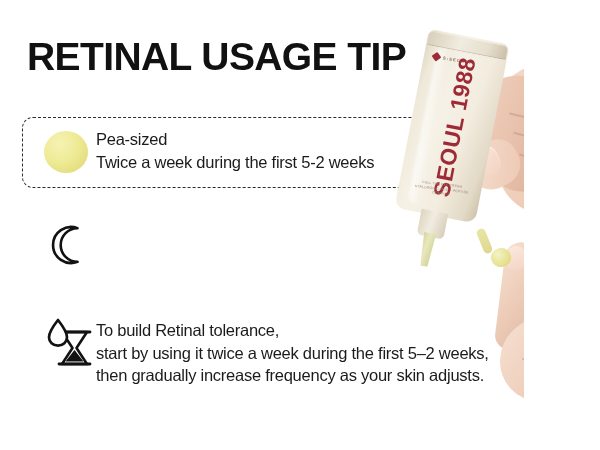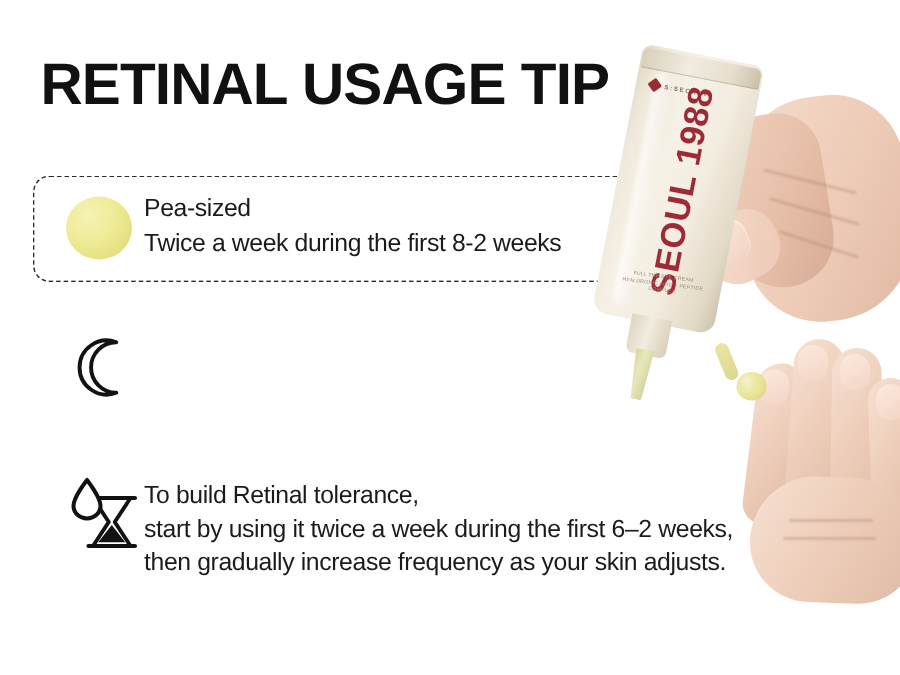--- a/index.html
+++ b/index.html
@@ -4,21 +4,21 @@
 <style>
   html,body{margin:0;padding:0;}
   body{
     width:600px;height:450px;
     background:#ffffff;
     font-family:"Liberation Sans", sans-serif;
     overflow:hidden;
     position:relative;
     -webkit-font-smoothing:antialiased;
   }
-  .canvas{position:absolute;inset:0;width:600px;height:450px;background:#fff;overflow:hidden;}
+  .canvas{position:absolute;inset:0;width:524px;height:450px;background:#fff;overflow:hidden;}
 
   
   .title{
     position:absolute;left:27px;top:34px;
     font-size:39px;line-height:46px;
     font-weight:800;letter-spacing:-0.6px;
     color:#111111;white-space:nowrap;
   }
 
   
@@ -180,36 +180,36 @@
 </head>
 <body>
 
 <div class="canvas">
 
   <div class="title">RETINAL USAGE TIP</div>
 
   <div class="dashed-box"></div>
   <div class="pea-dot"></div>
   <div class="row-text" id="pea-text">Pea-sized
-Twice a week during the first 8-2 weeks</div>
+Twice a week during the first 5-2 weeks</div>
 
   <svg class="icon" id="moon-icon" viewBox="0 0 40 42">
     <path d="M27.5 4.2 A18 18 0 1 0 27.5 37.8 A14.6 14.6 0 0 1 27.5 4.2 Z" fill="none" stroke="#121212" stroke-width="2.6" stroke-linejoin="round"></path>
   </svg>
 
   <svg class="icon" id="hourglass-icon" viewBox="0 0 48 52">
 
     <path d="M13 16 H44 M13 48 H44" stroke="#121212" stroke-width="2.8" stroke-linecap="round"></path>
     <path d="M16 16 L41 16 L30.5 32 L41 48 L16 48 L26.5 32 Z" fill="none" stroke="#121212" stroke-width="2.6" stroke-linejoin="round"></path>
     <path d="M19.5 45.5 L37.5 45.5 L28.5 34 Z" fill="#121212"></path>
 
     <path d="M12 4 C12 4 3 15.5 3 21.2 C3 26 7 29.6 12 29.6 C17 29.6 21 26 21 21.2 C21 15.5 12 4 12 4 Z" fill="#ffffff" stroke="#121212" stroke-width="2.7" stroke-linejoin="round"></path>
   </svg>
   <div class="row-text" id="tolerance-text">To build Retinal tolerance,
-start by using it twice a week during the first 6–2 weeks,
+start by using it twice a week during the first 5–2 weeks,
 then gradually increase frequency as your skin adjusts.</div>
 
   <div class="photo">
 
     <div class="hand-lower">
       <div class="hl f1"></div>
         <div class="hl f2"></div>
       <div class="hl f3"></div>
         <div class="hl f4"></div>
       <div class="hl palm-l"></div>

